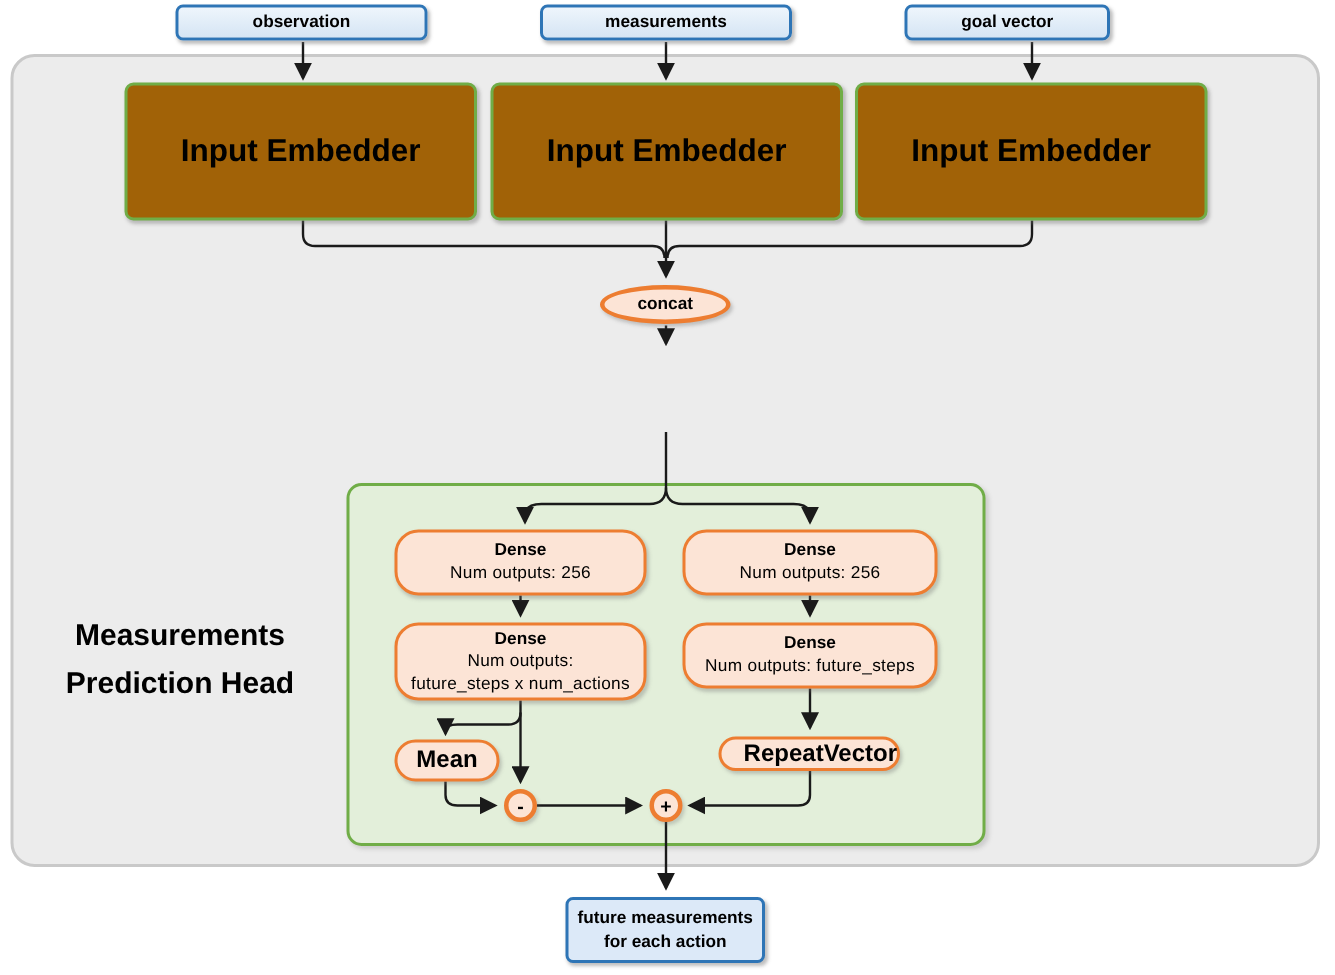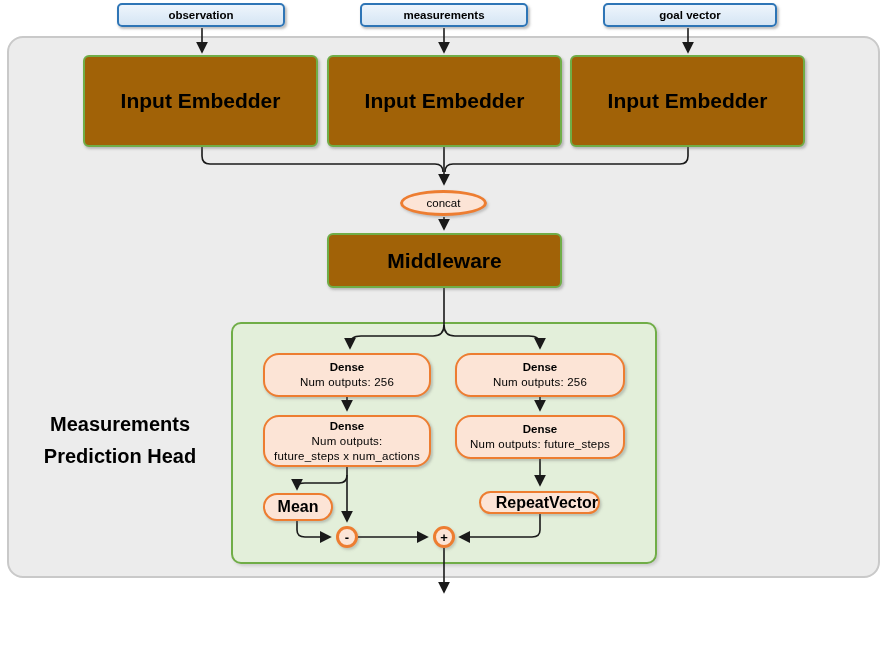--- a/index.html
+++ b/index.html
@@ -28,21 +28,21 @@
   }
   .green-box {
     background:#a16207; border:2.5px solid #70ad47; border-radius:6px;
     box-shadow:1.5px 2px 2.5px rgba(110,110,110,0.4);
     font-weight:bold; font-size:21px; color:#000;
   }
   .orange-box {
     background:#fce4d6; border:2.5px solid #ed7d31; border-radius:16px;
     box-shadow:1.5px 2px 2.5px rgba(110,110,110,0.35); color:#000;
   }
-  .ellipse { border-radius:50% / 50%; font-weight:normal; font-size:11.5px; }
+  .ellipse { border-radius:50% / 50%; font-weight:bold; font-size:11.5px; }
   .op-circle {
     border-radius:50%; font-weight:bold; font-size:13px; line-height:1;
     box-shadow:1.5px 2px 2.5px rgba(110,110,110,0.3);
   }
   .dense-title { font-weight:bold; font-size:11.5px; line-height:15px; }
   .dense-sub  { font-weight:400; font-size:11.5px; line-height:15px; letter-spacing:0.2px; }
   .small-bold { font-weight:bold; font-size:16px; }
   .head-label {
     left:16px; top:408px; width:208px; text-align:center;
     font-weight:bold; font-size:20px; line-height:32px; color:#000;
@@ -89,41 +89,38 @@
     <path class="conn" d="M540,514 V530 Q540,537 532,537 H460" marker-end="url(#arrow)"></path>
     <path class="conn" d="M444,548 V592" marker-end="url(#arrow)"></path>
   </svg>
 
   <div class="abs flexc blue-box" style="left:117px; top:3px; width:168px; height:24px;">
     <span>observation</span>
   </div>
   <div class="abs flexc blue-box" style="left:360px; top:3px; width:168px; height:24px;">
     <span>measurements</span>
   </div>
-  <div class="abs flexc blue-box" style="left:603px; top:3px; width:174px; height:24px;">
+  <div class="abs flexc blue-box" style="left:603px; top:3px; width:137px; height:24px;">
     <span>goal vector</span>
   </div>
 
   <div class="abs flexc green-box" style="left:83px; top:55px; width:235px; height:92px;">
     <span>Input Embedder</span>
   </div>
   <div class="abs flexc green-box" style="left:327px; top:55px; width:235px; height:92px;">
     <span>Input Embedder</span>
   </div>
   <div class="abs flexc green-box" style="left:570px; top:55px; width:235px; height:92px;">
     <span>Input Embedder</span>
   </div>
 
   <div class="abs flexc orange-box ellipse" style="left:400px; top:190px; width:87px; height:26px; border-width:3px;">
     <span>concat</span>
   </div>
 
-  <div class="abs flexc green-box" style="left:327px; top:233px; width:235px; height:55px;">
-    <span>Middleware</span>
-  </div>
 
   <div class="abs flexc orange-box" style="left:263px; top:353px; width:168px; height:44px;">
     <div class="dense-title">Dense</div>
     <div class="dense-sub">Num outputs: 256</div>
   </div>
   <div class="abs flexc orange-box" style="left:263px; top:415px; width:168px; height:52px;">
     <div class="dense-title">Dense</div>
     <div class="dense-sub">Num outputs:</div>
     <div class="dense-sub">future_steps x num_actions</div>
   </div>
@@ -144,14 +141,18 @@
     <span>RepeatVector</span>
   </div>
 
   <div class="abs flexc orange-box op-circle" style="left:336px; top:526px; width:22px; height:22px; border-width:3px;">
     <span>-</span>
   </div>
   <div class="abs flexc orange-box op-circle" style="left:433px; top:526px; width:22px; height:22px; border-width:3px;">
     <span>+</span>
   </div>
 
+  <div class="abs flexc blue-box" style="left:377px; top:598px; width:133px; height:44px; background:#dce9f8;">
+    <div class="out-line">future measurements</div>
+    <div class="out-line">for each action</div>
+  </div>
 
 </div>
 
 </body></html>

